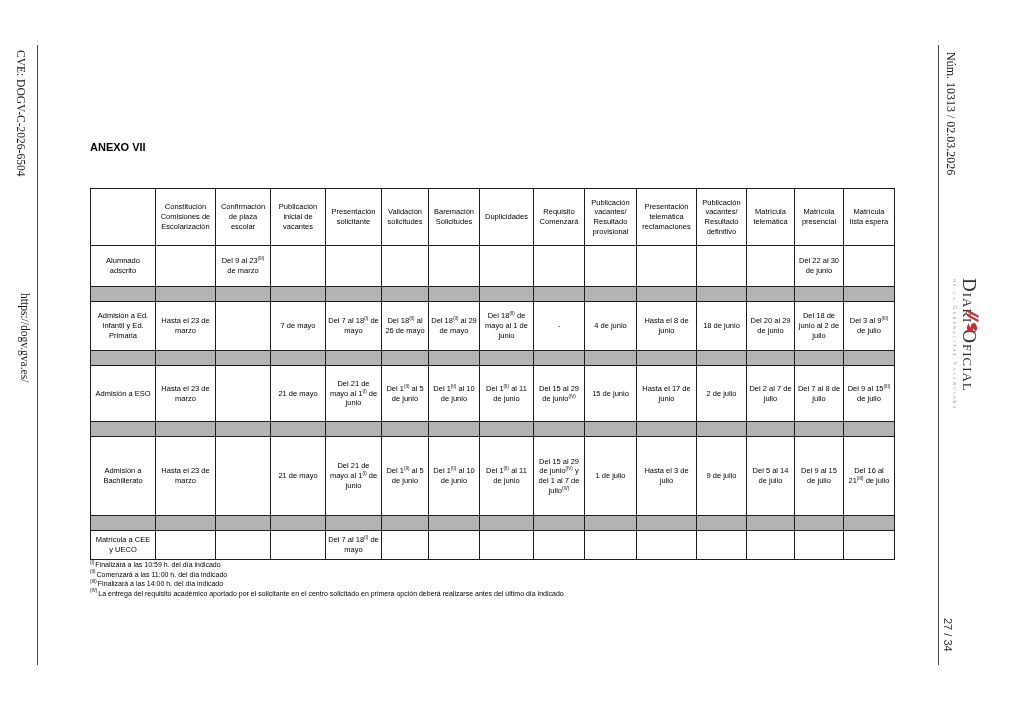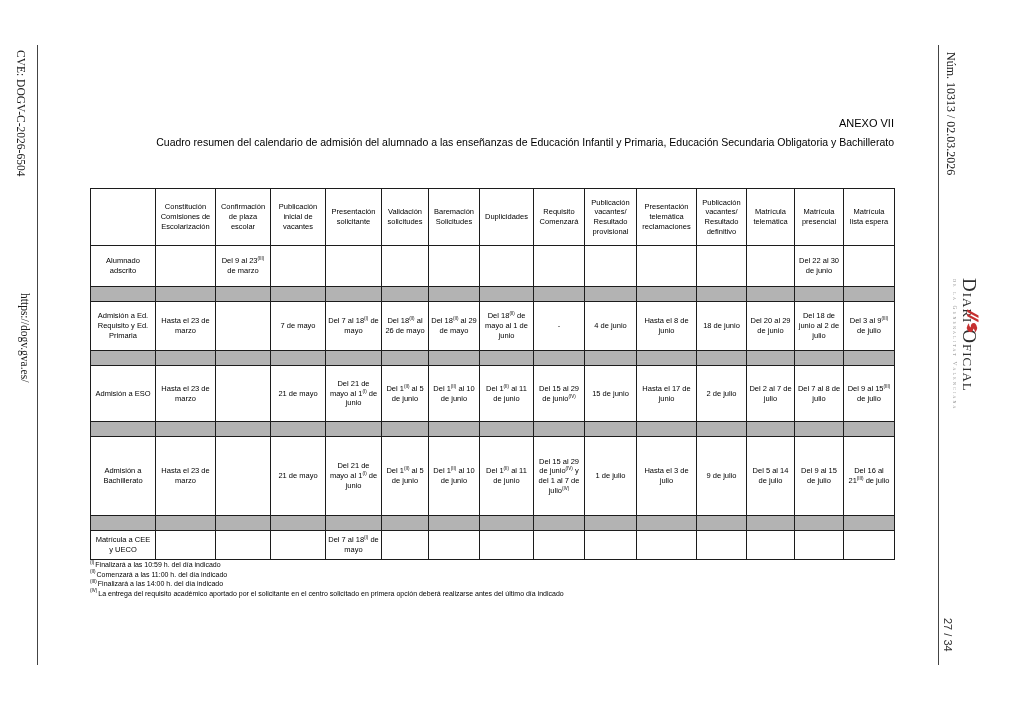--- a/index.html
+++ b/index.html
@@ -16,21 +16,21 @@
   #url-text{left:19px;top:293px;}
   #issue-text{left:943px;top:52px;font-size:12px;}
   #page-indicator{left:942px;top:618px;font-family:"Liberation Sans",sans-serif;font-size:11px;color:#333;}
   #masthead{left:952px;top:278px;}
   .masthead-title{font-family:"Liberation Serif",serif;font-variant:small-caps;
                   font-size:19px;letter-spacing:1px;color:#2e2e2e;}
   .masthead-sub{font-family:"Liberation Serif",serif;font-variant:small-caps;
                 font-size:5.5px;letter-spacing:2.2px;color:#8a8a8a;margin-top:1px;}
   #masthead-logo{position:absolute;left:957px;top:311px;transform:rotate(90deg);transform-origin:center;}
   
-  .doc-title{position:absolute;left:90px;width:804px;text-align:right;font-weight:normal;color:#000;}
+  .doc-title{position:absolute;left:90px;width:804px;text-align:left;font-weight:bold;color:#000;margin-top:24px;}
   #annex-title{top:117px;font-size:11px;}
   #main-title{top:136px;font-size:10.5px;}
   #phase-title{top:152px;font-size:10.5px;}
   
   #calendar-table{position:absolute;left:90px;top:188px;width:804px;border-collapse:collapse;
                   table-layout:fixed;font-size:7.5px;line-height:1.3;color:#000;}
   #calendar-table th,#calendar-table td{border:1px solid #1c1c1c;text-align:center;
                   vertical-align:middle;padding:1px 2px;word-wrap:break-word;background:#fff;}
   #calendar-table thead th{height:54px;font-weight:normal;}
   #calendar-table sup{font-size:0.6em;vertical-align:super;line-height:0;}
@@ -64,21 +64,20 @@
         <polygon points="1,15 8,2 11,2 4,15"></polygon>
         <polygon points="6,15 13,2 16,2 9,15"></polygon>
         <path d="M17 6 q5 -5 11 0 q-4 0 -5 2 q5 0 4 5 q-5 5 -10 0 q4 0 5 -2 q-6 0 -5 -5z"></path>
       </g>
     </svg>
   </span>
 
   <div id="page-indicator" class="vtext">27 / 34</div>
 
   <div id="annex-title" class="doc-title">ANEXO VII</div>
-  <div id="main-title" class="doc-title">Cuadro resumen del calendario de admisión del alumnado a las enseñanzas de Educación Infantil y Primaria, Educación Secundaria Obligatoria y Bachillerato</div>
 
   <table id="calendar-table">
       <colgroup>
         <col style="width: 65px;">
         <col style="width: 60px;">
         <col style="width: 55px;">
         <col style="width: 55px;">
         <col style="width: 56px;">
         <col style="width: 47px;">
         <col style="width: 51px;">
@@ -139,21 +138,21 @@
           <td style="background: rgb(179, 179, 179);"></td>
           <td style="background: rgb(179, 179, 179);"></td>
           <td style="background: rgb(179, 179, 179);"></td>
           <td style="background: rgb(179, 179, 179);"></td>
           <td style="background: rgb(179, 179, 179);"></td>
           <td style="background: rgb(179, 179, 179);"></td>
           <td style="background: rgb(179, 179, 179);"></td>
           <td style="background: rgb(179, 179, 179);"></td>
         </tr>
         <tr class="data-row row-1">
-          <td>Admisión a Ed. Requisito y Ed. Primaria</td>
+          <td>Admisión a Ed. Infantil y Ed. Primaria</td>
           <td>Hasta el 23 de marzo</td>
           <td></td>
           <td>7 de mayo</td>
           <td>Del 7 al 18<sup>(I)</sup> de mayo</td>
           <td>Del 18<sup>(II)</sup> al 26 de mayo</td>
           <td>Del 18<sup>(II)</sup> al 29 de mayo</td>
           <td>Del 18<sup>(II)</sup> de mayo al 1 de junio</td>
           <td>-</td>
           <td>4 de junio</td>
           <td>Hasta el 8 de junio</td>

